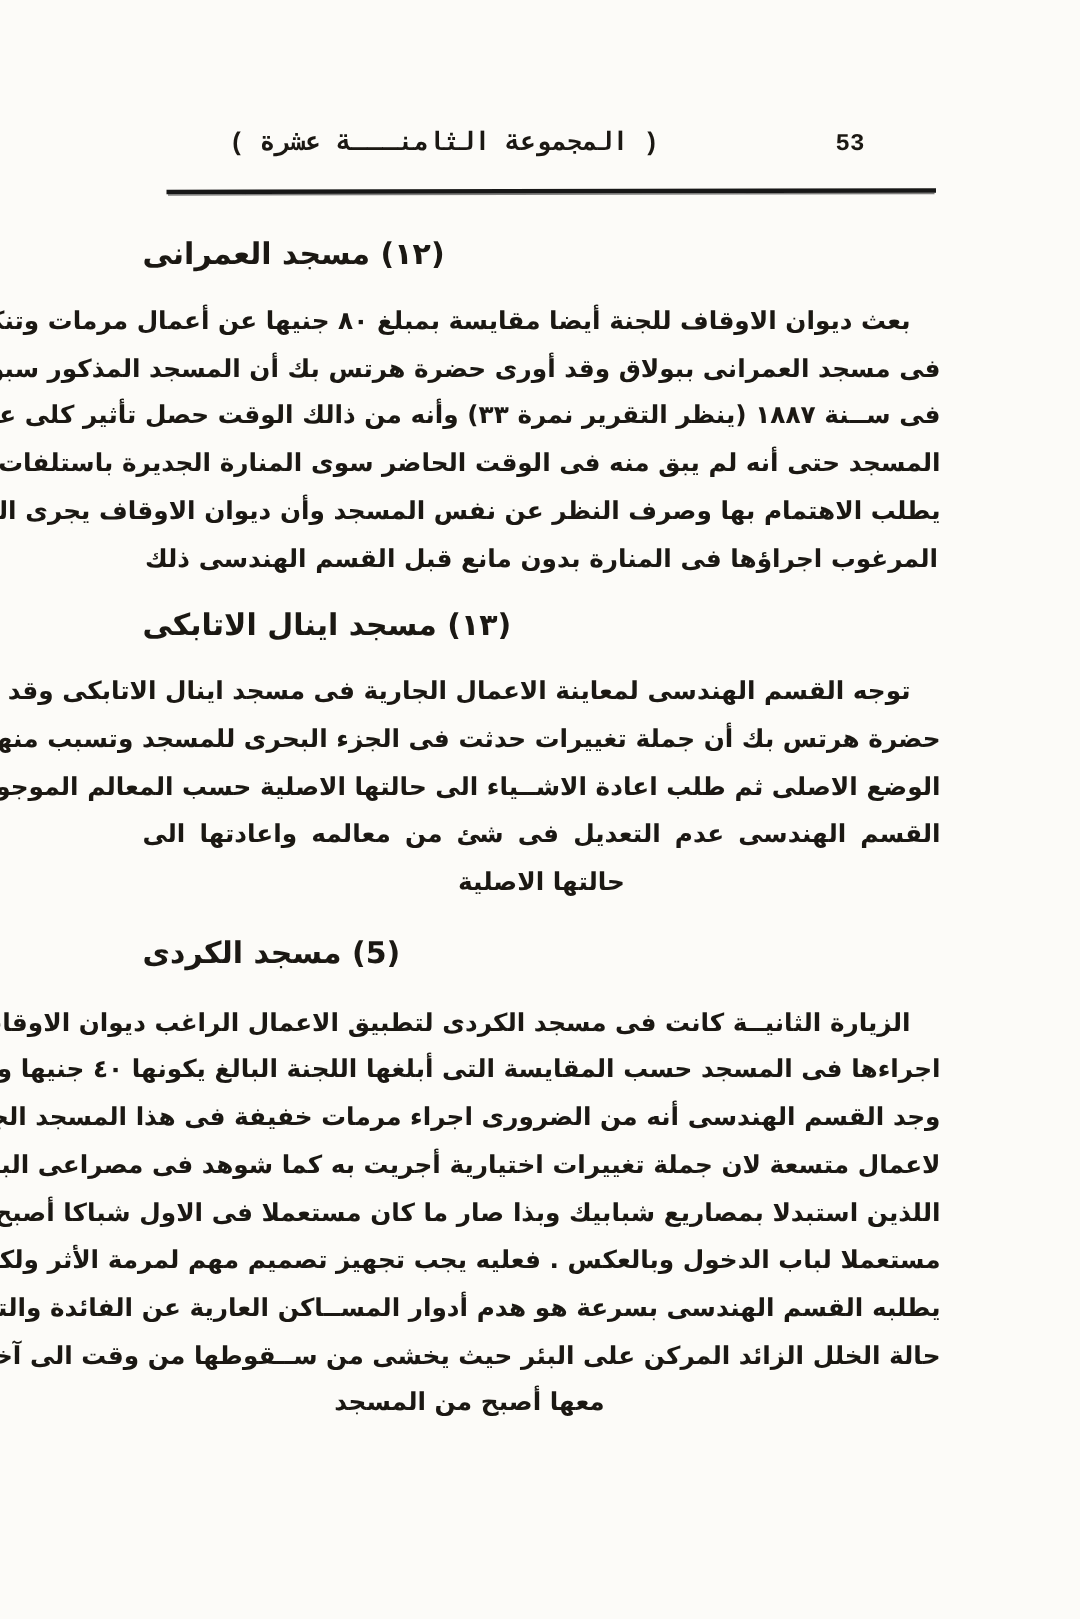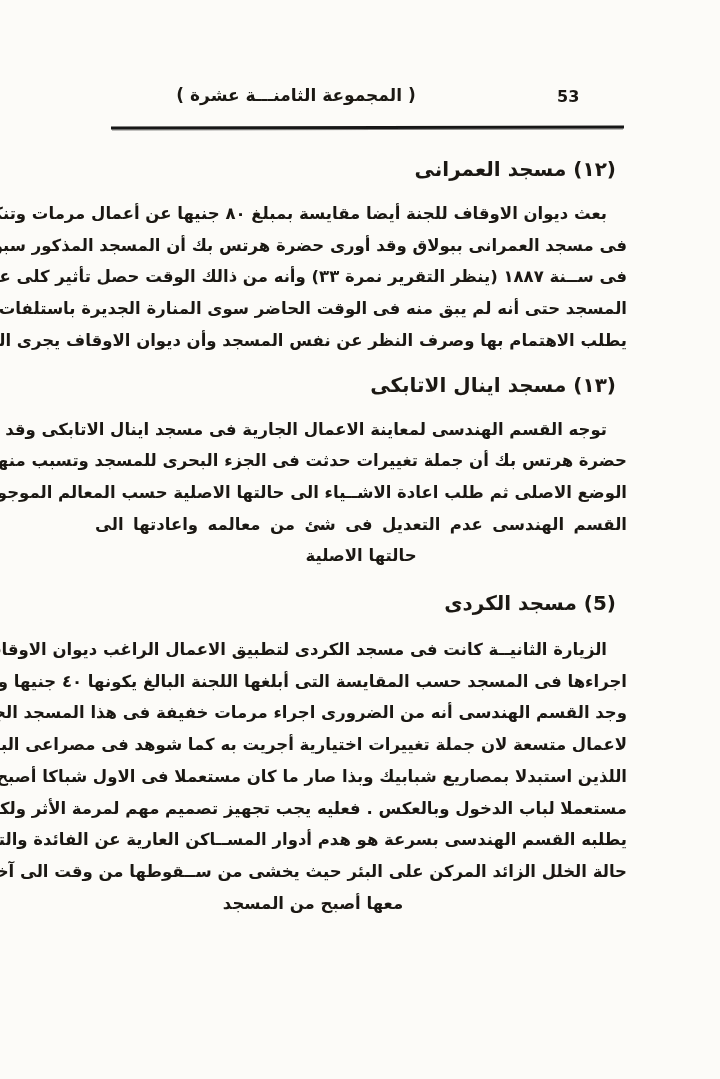--- a/index.html
+++ b/index.html
@@ -6,42 +6,42 @@
   .page{
     position:relative;
     width:720px;height:1079px;
     margin:0 auto;
     background:#fcfbf8;
     font-family:"DejaVu Sans","Liberation Sans",sans-serif;
     color:#1b1813;
     overflow:hidden;
   }
   
-  .hdr{position:absolute;top:85px;left:0;width:592px;height:28px;}
+  .hdr{position:absolute;top:85px;left:0;width:592px;height:28px;font-family:Liberation Mono, monospace;}
   .hdr-title{
     direction:rtl;text-align:center;
     font-size:17px;font-weight:700;letter-spacing:.2px;
   }
   .hdr-num{
     position:absolute;top:2px;left:557px;
     font-size:16px;font-weight:700;direction:rtl;
   }
   .rule{
     position:absolute;top:126px;left:111px;width:513px;height:3px;
     background:#171717;
     transform:rotate(-.12deg);
     box-shadow:0 2px 0 -1px rgba(23,23,23,.55);
   }
   
   .column{
     position:absolute;left:95px;top:142px;width:532px;
     direction:rtl;
   }
   .sec-h{
-    margin:11px;text-align:right;
+    margin:0;text-align:left;
     font-size:20px;font-weight:700;line-height:30px;
   }
   .sec-1 .sec-h{margin-top:12px;}
   .sec-2 .sec-h{margin-top:13px;}
   .sec-3 .sec-h{margin-top:16px;}
   .para{margin:0;}
   .sec-1 .para{margin-top:14px;}
   .sec-2 .para{margin-top:14px;}
   .sec-3 .para{margin-top:16px;}
   .bl{
@@ -68,20 +68,21 @@
   <main class="column" lang="ar">
 
     <section class="sec-1">
       <h2 class="sec-h">(١٢) مسجد العمرانى</h2>
       <div class="para">
         <div class="bl first">بعث ديوان الاوقاف للجنة أيضا مقايسة بمبلغ ٨٠ جنيها عن أعمال مرمات وتنكيس</div>
         <div class="bl">فى مسجد العمرانى ببولاق وقد أورى حضرة هرتس بك أن المسجد المذكور سبق تسجيله</div>
         <div class="bl">فى ســنة ١٨٨٧ (ينظر التقرير نمرة ٣٣) وأنه من ذالك الوقت حصل تأثير كلى على</div>
         <div class="bl">المسجد حتى أنه لم يبق منه فى الوقت الحاضر سوى المنارة الجديرة باستلفات اللجنــة ولذا</div>
         <div class="bl">يطلب الاهتمام بها وصرف النظر عن نفس المسجد وأن ديوان الاوقاف يجرى المرمات</div>
+        <div class="bl end">المرغوب اجراؤها فى المنارة بدون مانع قبل القسم الهندسى ذلك</div>
       </div>
     </section>
 
     <section class="sec-2">
       <h2 class="sec-h">(١٣) مسجد اينال الاتابكى</h2>
       <div class="para">
         <div class="bl first">توجه القسم الهندسى لمعاينة الاعمال الجارية فى مسجد اينال الاتابكى وقد لاحظ</div>
         <div class="bl">حضرة هرتس بك أن جملة تغييرات حدثت فى الجزء البحرى للمسجد وتسبب منها تشويه</div>
         <div class="bl">الوضع الاصلى ثم طلب اعادة الاشــياء الى حالتها الاصلية حسب المعالم الموجودة فرأى</div>
         <div class="bl end">القسم الهندسى عدم التعديل فى شئ من معالمه واعادتها الى حالتها الاصلية</div>

